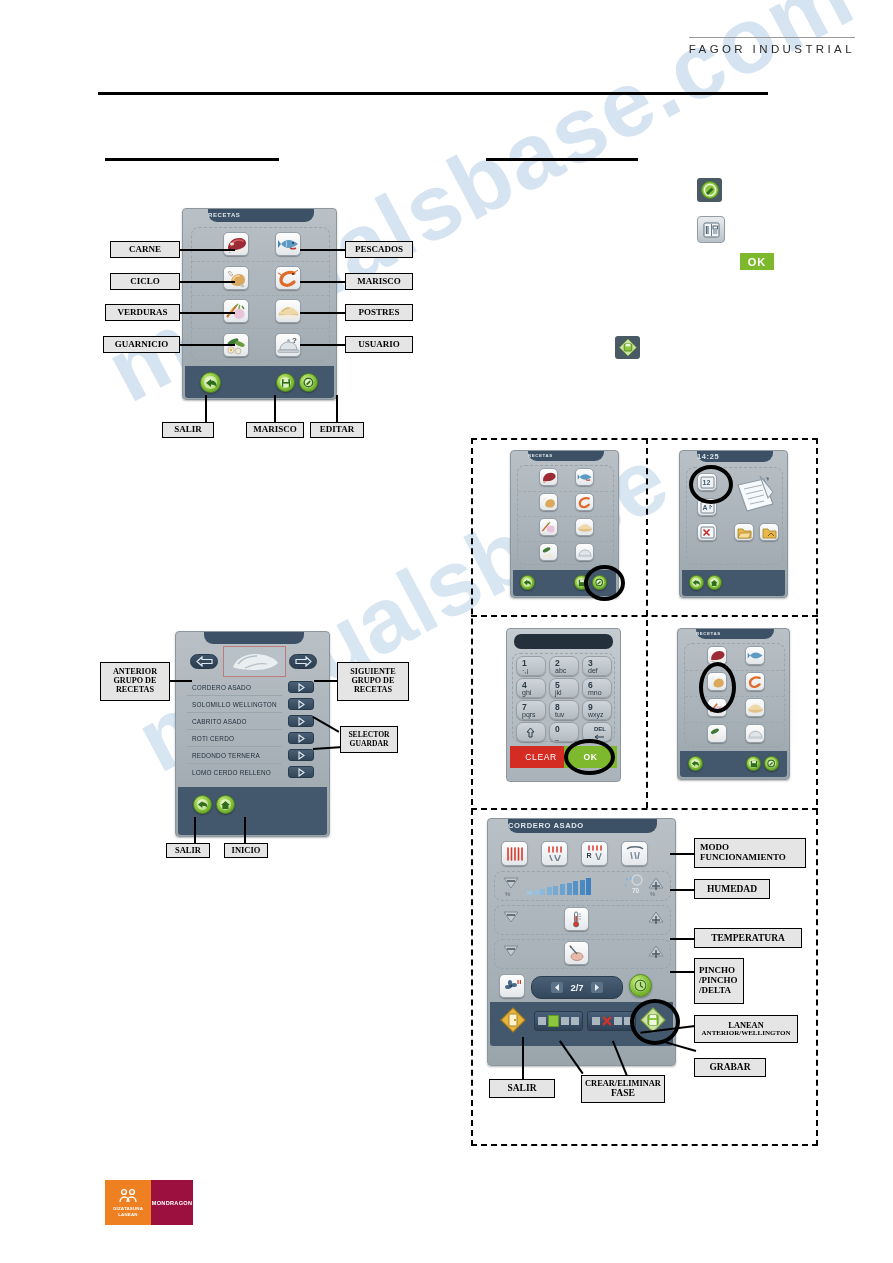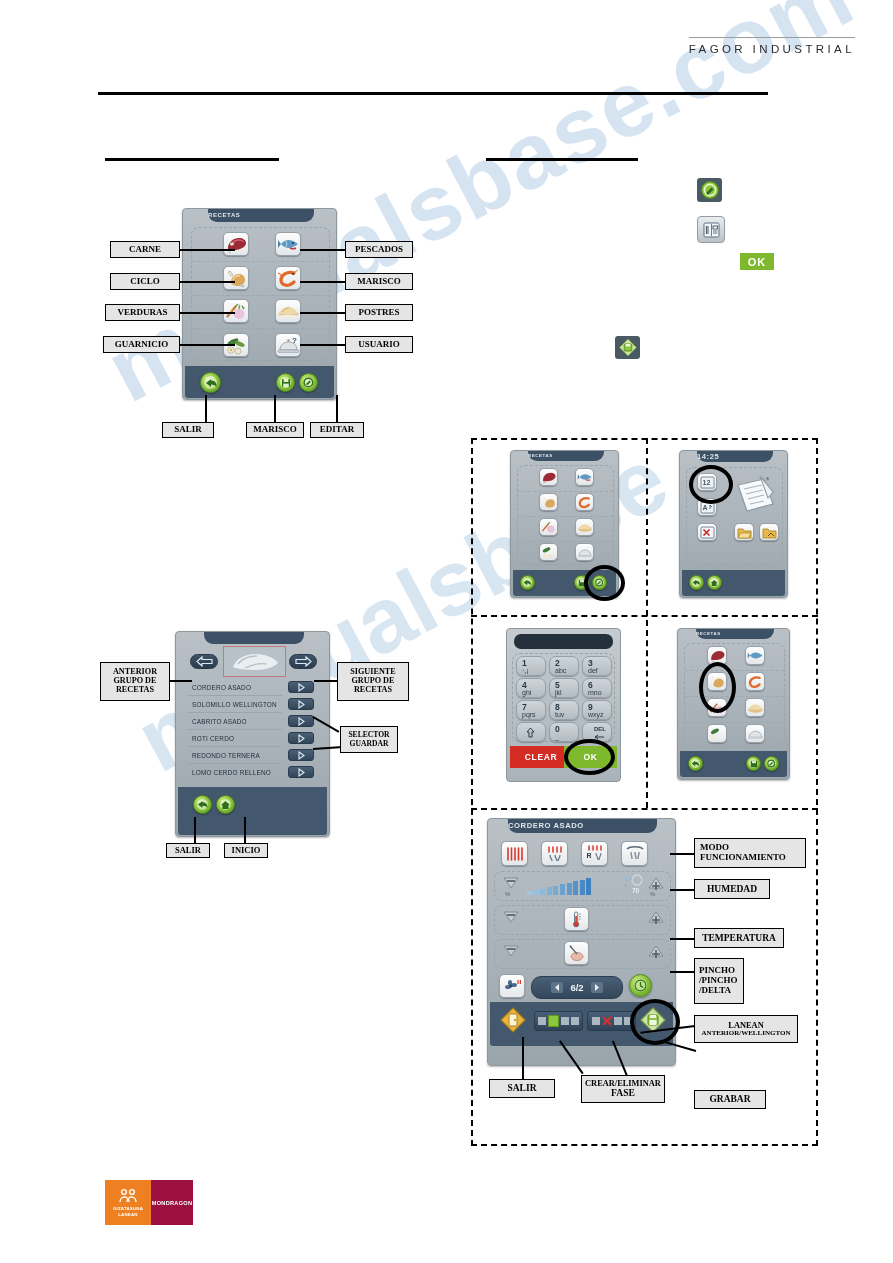--- a/index.html
+++ b/index.html
@@ -598,21 +598,21 @@
     </div>
     <div class="kp" style="left:75px;top:93px;width:30px;height:20px;">
       <span class="num" style="left:11px;top:3px;font-size:6px;">DEL</span>
       <svg style="position:absolute;left:11px;top:11px;" width="11" height="6" viewBox="0 0 11 6">
           <path d="M10 3H1M4 1L1 3l3 2" fill="none" stroke="#2a3a48" stroke-width="1"></path>
         </svg>
     </div>
 
     <div style="position:absolute;left:3px;top:117px;width:54px;height:22px;background:#d42b22;
                 display:flex;align-items:center;justify-content:center;">
-      <span style="font-family:'Liberation Sans',sans-serif;font-weight:bold;font-size:8.5px;color:#fff;letter-spacing:.6px;margin-left:8px;">CLEAR</span>
+      <span style="font-family:'Liberation Sans',sans-serif;font-weight:normal;font-size:8.5px;color:#fff;letter-spacing:.6px;margin-left:8px;">CLEAR</span>
     </div>
     <div style="position:absolute;left:57px;top:117px;width:53px;height:22px;background:#7db82d;
                 display:flex;align-items:center;justify-content:center;">
       <span style="font-family:'Liberation Sans',sans-serif;font-weight:bold;font-size:8.5px;color:#fff;letter-spacing:.6px;">OK</span>
     </div>
   </div>
   <div class="ellip" style="left:564px;top:739px;width:43px;height:28px;"></div>
 
   <div class="dev" style="left:677px;top:628px;width:113px;height:152px;">
     <div class="dev-title" style="left:18px;top:0;width:78px;height:10px;line-height:10px;font-size:4.4px;">RECETAS</div>
@@ -812,21 +812,21 @@
     </div>
     <div style="position:absolute;left:43px;top:157px;width:90px;height:21px;
                 background:linear-gradient(180deg,#4a6076,#33475b);border:1px solid #2b3d4f;border-radius:10px;
                 display:flex;align-items:center;justify-content:center;gap:7px;">
       <span style="display:flex;align-items:center;">
         <svg width="12" height="11" viewBox="0 0 12 11">
             <rect x="0" y="0" width="12" height="11" rx="2" fill="#5c7287"></rect>
             <path d="M8 2L4 5.5 8 9z" fill="#e7eff5"></path>
           </svg>
       </span>
-      <span style="font-family:'Liberation Sans',sans-serif;font-weight:bold;font-size:9.5px;color:#f0f5f9;">6/2</span>
+      <span style="font-family:'Liberation Sans',sans-serif;font-weight:bold;font-size:9.5px;color:#f0f5f9;">2/7</span>
       <span style="display:flex;align-items:center;">
         <svg width="12" height="11" viewBox="0 0 12 11">
             <rect x="0" y="0" width="12" height="11" rx="2" fill="#5c7287"></rect>
             <path d="M4 2l4 3.5L4 9z" fill="#e7eff5"></path>
           </svg>
       </span>
     </div>
     <div class="gbtn" style="left:141px;top:155px;width:23px;height:23px;">
       <div class="inner">
           <svg width="13" height="13" viewBox="0 0 13 13">
@@ -875,37 +875,37 @@
 
   <div class="lbl" style="left:694px;top:838px;width:112px;height:30px;font-size:9px;flex-direction:column;align-items:flex-start;padding-left:5px;">
     <span>MODO</span>
     <span>FUNCIONAMIENTO</span>
   </div>
   <div class="ln" style="left:670px;top:853px;width:26px;height:1.6px;"></div>
 
   <div class="lbl" style="left:694px;top:879px;width:76px;height:20px;font-size:9.5px;">HUMEDAD</div>
   <div class="ln" style="left:670px;top:889px;width:26px;height:1.6px;"></div>
 
-  <div class="lbl" style="left:694px;top:928px;width:90px;height:20px;font-size:9.5px;">TEMPERATURA</div>
+  <div class="lbl" style="left:694px;top:928px;width:108px;height:20px;font-size:9.5px;">TEMPERATURA</div>
   <div class="ln" style="left:670px;top:938px;width:26px;height:1.6px;"></div>
 
   <div class="lbl" style="left:694px;top:958px;width:50px;height:46px;font-size:9px;flex-direction:column;align-items:flex-start;padding-left:4px;">
     <span>PINCHO</span>
     <span>/PINCHO</span>
     <span>/DELTA</span>
   </div>
   <div class="ln" style="left:670px;top:971px;width:26px;height:1.6px;"></div>
 
   <div class="lbl" style="left:694px;top:1015px;width:104px;height:28px;font-size:8.4px;flex-direction:column;">
     <span>LANEAN</span>
     <span style="font-size:7px;">ANTERIOR/WELLINGTON</span>
   </div>
   <div class="ln" style="left:640px;top:1025px;width:55px;height:1.6px;transform:rotate(-7deg);transform-origin:right center;"></div>
 
-  <div class="lbl" style="left:694px;top:1090px;width:72px;height:19px;font-size:9.5px;">GRABAR</div>
+  <div class="lbl" style="left:694px;top:1058px;width:72px;height:19px;font-size:9.5px;">GRABAR</div>
   <div class="ln" style="left:663px;top:1050px;width:33px;height:1.6px;transform:rotate(16deg);transform-origin:right center;"></div>
 
   <div class="lbl" style="left:489px;top:1079px;width:66px;height:19px;font-size:9.5px;">SALIR</div>
   <div class="ln" style="left:522px;top:1037px;width:1.6px;height:42px;"></div>
 
   <div class="lbl" style="left:581px;top:1075px;width:84px;height:28px;font-size:8.4px;flex-direction:column;">
     <span>CREAR/ELIMINAR</span>
     <span style="font-size:9.6px;">FASE</span>
   </div>
   <div class="ln" style="left:560px;top:1040px;width:40px;height:1.6px;transform:rotate(55deg);transform-origin:left center;"></div>

